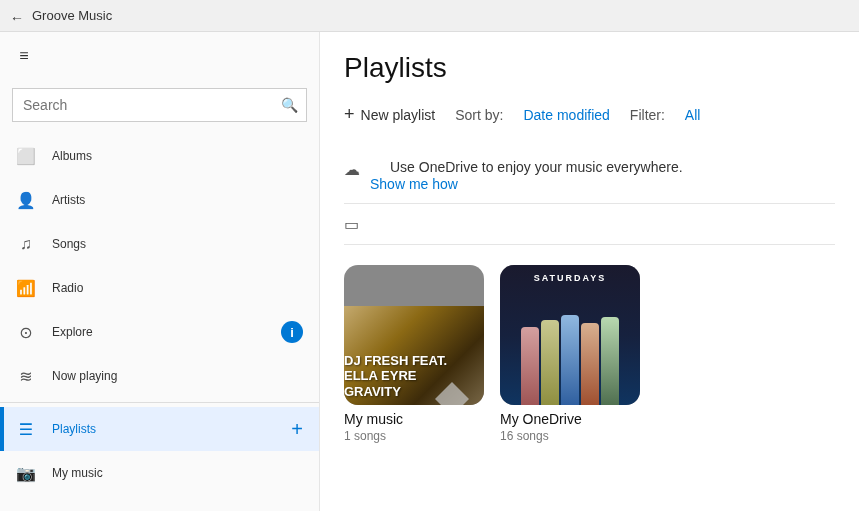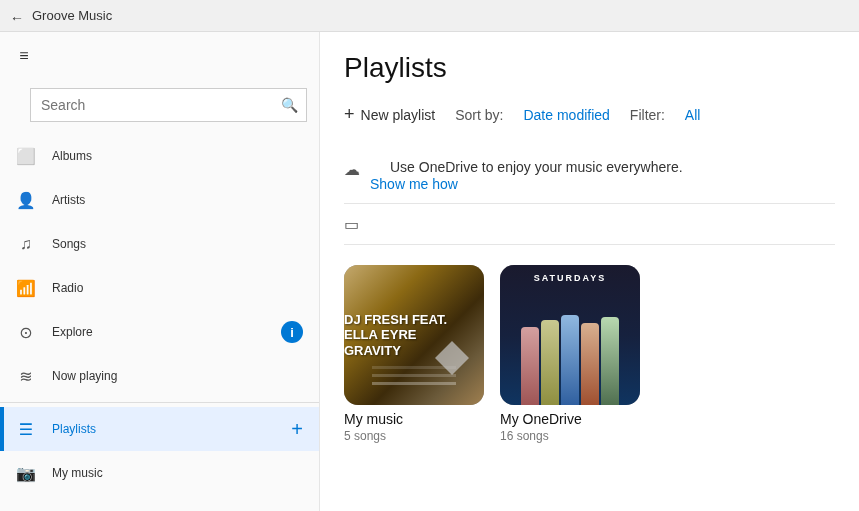--- a/index.html
+++ b/index.html
@@ -58,21 +58,21 @@
       align-items: center;
       justify-content: center;
       cursor: pointer;
       flex-shrink: 0;
     }
     .hamburger-icon {
       font-size: 16px;
       color: #333;
     }
     .search-box {
-      margin: 8px 12px 12px 30px;
+      margin: 8px 12px 12px 12px;
       position: relative;
     }
     .search-input {
       width: 100%;
       height: 34px;
       border: 1px solid #ccc;
       padding: 0 32px 0 10px;
       font-size: 14px;
       outline: none;
       background: #fff;
@@ -247,20 +247,21 @@
     }
     .card-img-dj {
       background: linear-gradient(135deg, #c4a96e 0%, #8b6914 30%, #3d2b0a 60%, #6b5a3a 80%, #a08050 100%);
       width: 100%;
       height: 100%;
       display: flex;
       flex-direction: column;
       justify-content: center;
       padding: 0;
       position: relative;
+      margin-top: 41px;
     }
     .card-img-dj::before {
       content: '';
       position: absolute;
       bottom: 20px;
       left: 50%;
       transform: translateX(-50%);
       width: 60%;
       height: 3px;
       background: rgba(255,255,255,0.3);
@@ -436,21 +437,21 @@
     <div class="cards-grid">
 
       <div class="card">
         <div class="card-image">
           <div class="card-img-dj">
             <div class="dj-text">DJ FRESH FEAT.<br>ELLA EYRE<br>GRAVITY</div>
             <div class="dj-diamond"></div>
           </div>
         </div>
         <div class="card-name">My music</div>
-        <div class="card-info">5 songs</div>
+        <div class="card-info">1 songs</div>
       </div>
 
       <div class="card">
         <div class="card-image">
           <div class="card-img-sat">
             <div class="sat-title">SATURDAYS</div>
             <div class="sat-figures">
               <div class="sat-fig"></div>
               <div class="sat-fig"></div>
               <div class="sat-fig"></div>

